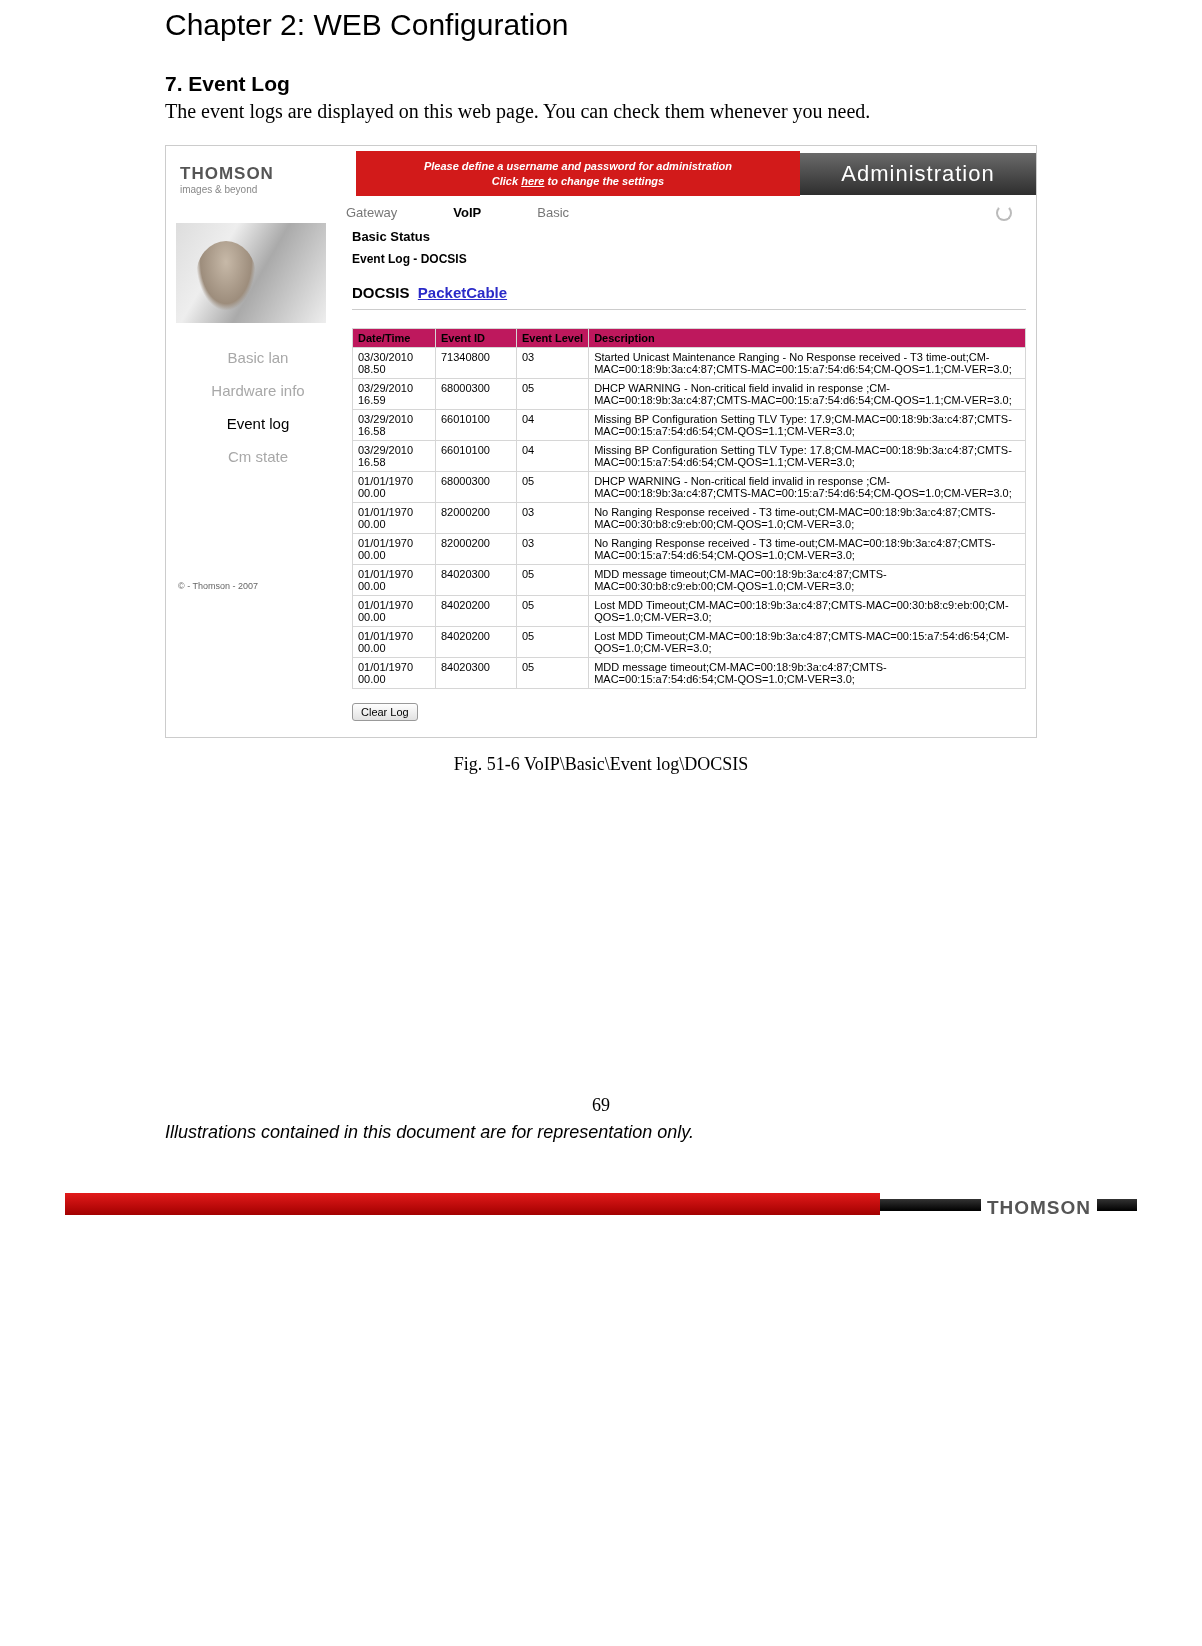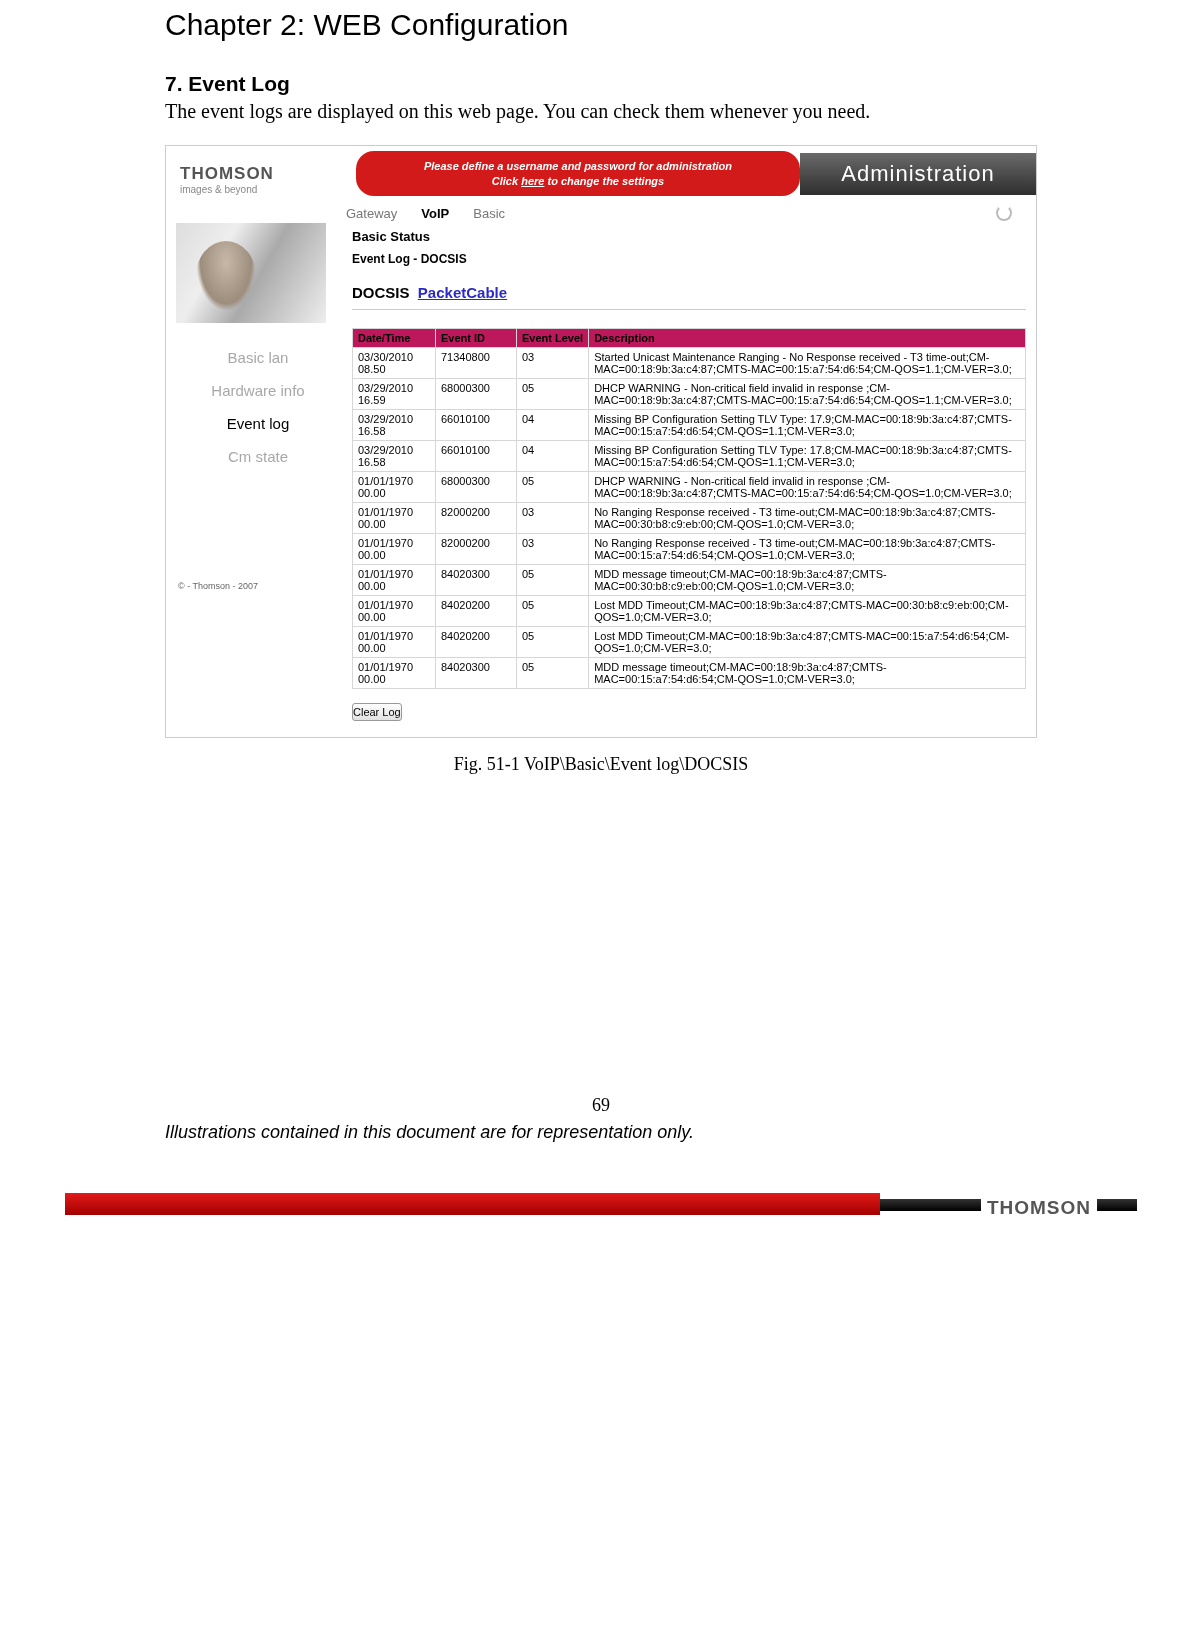--- a/index.html
+++ b/index.html
@@ -67,43 +67,42 @@
   .redmsg{
     background:#d21a1a;
     color:#fff;
     font-size:11px;
     font-weight:bold;
     font-style:italic;
     padding:8px 12px;
     text-align:center;
     line-height:1.35;
     flex:0 0 420px;
-    border-radius:18px;
   }
   .redmsg .uline{text-decoration:underline;}
   .admin{
     flex:1;
     background:#555;
     background:linear-gradient(#6a6a6a,#2e2e2e);
     color:#fff;
     font-size:22px;
     letter-spacing:1px;
     font-family:"Trebuchet MS",sans-serif;
     display:flex;
     align-items:center;
     justify-content:center;
     padding:8px 0;
   }
   .tabs{
     margin-left:170px;
     display:flex;
-    align-items:center;
     padding:4px 0 2px 10px;
     font-size:13px;
     color:#888;
+    gap:32px;
   }
   .tabs span{margin-right:24px;}
   .tabs .tab-gateway{color:#777;}
   .tabs .tab-voip{color:#000;font-weight:bold;}
   .tabs .tab-basic{font-weight:normal;color:#777;}
   .spinner{
     margin-left:auto;
     margin-right:10px;
     width:12px;height:12px;
     border:2px solid #bbb;
@@ -164,21 +163,21 @@
     text-align:left;
     vertical-align:top;
   }
   table.log th{font-weight:bold;background:#be185d;white-space:nowrap;}
   .col-dt{width:72px;}
   .col-id{width:70px;}
   .col-lvl{width:40px;}
   .clear-btn{
     margin-top:14px;
     font-size:11px;
-    padding:2px 0;
+    padding:2px 8px;
     border:1px solid #999;
     background:linear-gradient(#fefefe,#e2e2e2);
     border-radius:3px;
     cursor:pointer;
   }
   .caption{
     font-family:"Times New Roman",serif;
     font-size:18px;
     text-align:center;
     margin:14px 0 0 0;
@@ -352,21 +351,21 @@
                   <td>MDD message timeout;CM-MAC=00:18:9b:3a:c4:87;CMTS-MAC=00:15:a7:54:d6:54;CM-QOS=1.0;CM-VER=3.0;</td>
                 </tr>
               </tbody>
           </table>
 
           <button class="clear-btn">Clear Log</button>
         </div>
       </div>
     </div>
 
-    <div class="caption">Fig. 51-1 VoIP\Basic\Event log\DOCSIS</div>
+    <div class="caption">Fig. 51-6 VoIP\Basic\Event log\DOCSIS</div>
 
     <div class="footer-area">
       <div class="pageno">69</div>
       <div class="foot-note">Illustrations contained in this document are for representation only.</div>
     </div>
   </div>
 
   <div class="bottom-bar">
     <div class="black-strip"></div>
     <div class="red-strip"></div>

